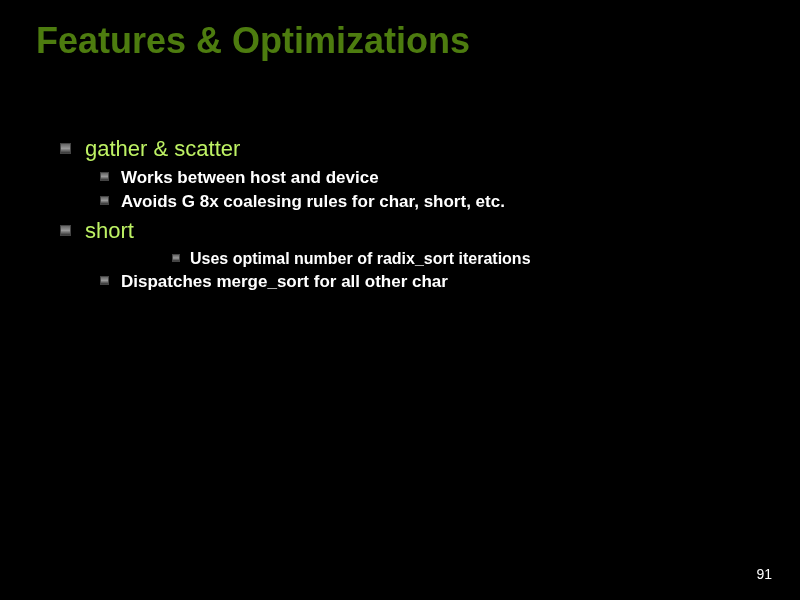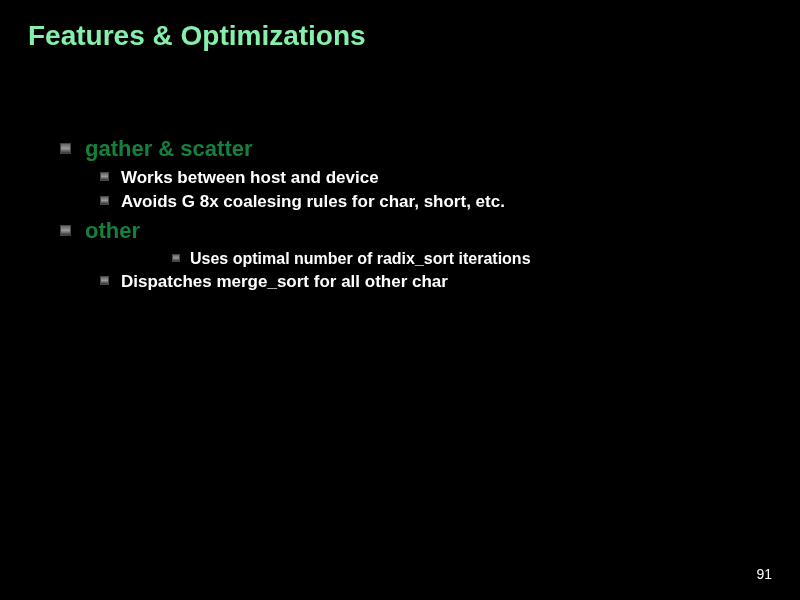--- a/index.html
+++ b/index.html
@@ -14,35 +14,35 @@
   }
   .slide {
     position: relative;
     width: 800px;
     height: 600px;
     box-sizing: border-box;
   }
   .title {
     position: absolute;
     top: 20px;
-    left: 28px;
-    font-size: 28px;
+    left: 36px;
+    font-size: 36px;
     font-weight: bold;
-    color: #86efac; 
+    color: #4d7c0f; 
   }
   .content {
     position: absolute;
     top: 130px;
     left: 60px;
     right: 40px;
   }
   .l1 {
     font-size: 22px;
-    font-weight: bold;
-    color: #15803d;
+    font-weight: normal;
+    color: #bef264;
     margin-top: 6px;
     margin-bottom: 6px;
   }
   .l2 {
     font-size: 17px;
     font-weight: bold;
     color: #fff;
     margin-top: 4px;
     margin-bottom: 4px;
     margin-left: 40px;
@@ -98,21 +98,21 @@
     </div>
     <div class="l2">
       <span class="bullet-sq"></span><span>Works between host and device</span>
     </div>
 
     <div class="l2">
       <span class="bullet-sq"></span><span>Avoids G 8x coalesing rules for char, short, etc.</span>
     </div>
 
     <div class="l1">
-      <span class="bullet-sq"></span><span>other</span>
+      <span class="bullet-sq"></span><span>short</span>
     </div>
     <div class="l3">
       <span class="bullet-sq"></span><span>Uses optimal number of radix_sort iterations</span>
     </div>
     <div class="l2">
       <span class="bullet-sq"></span><span>Dispatches merge_sort  for all other char</span>
     </div>
 
   </div>
 

